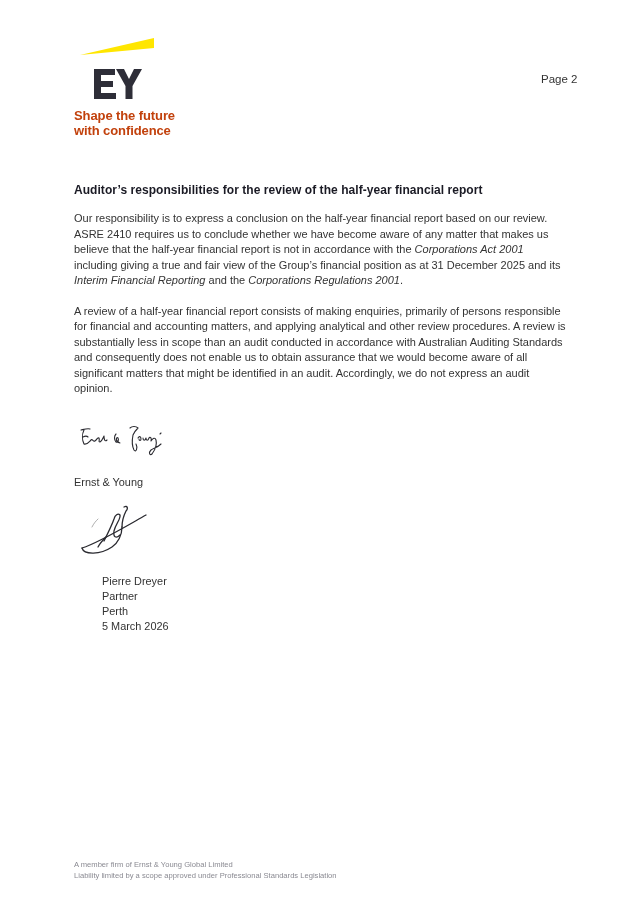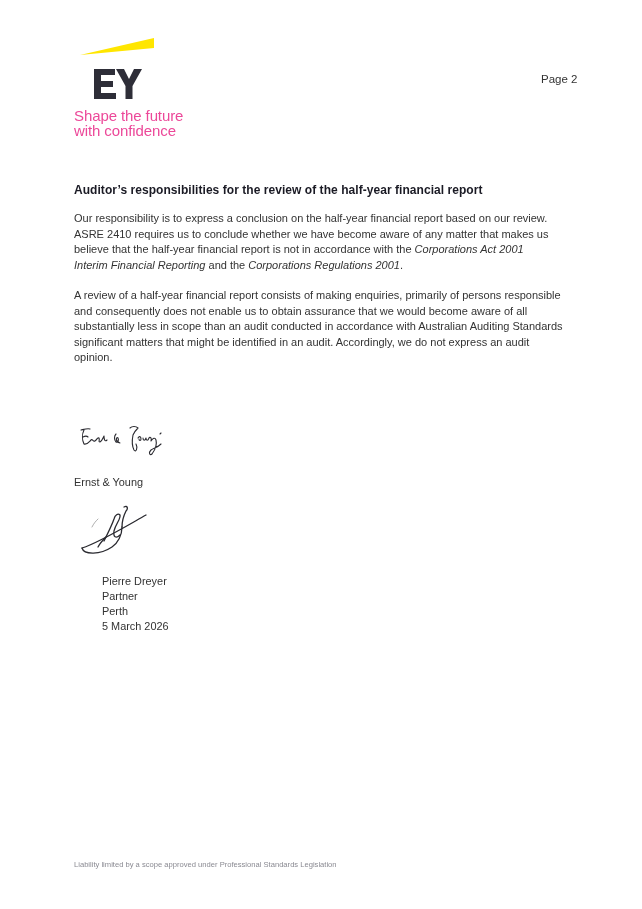--- a/index.html
+++ b/index.html
@@ -20,24 +20,24 @@
       left: 74px;
       top: 36px;
       width: 110px;
       height: 104px;
     }
     .logo svg { display: block; }
     .tagline {
       position: absolute;
       left: 74px;
       top: 108px;
-      font-size: 15px;
+      font-size: 13px;
       line-height: 15px;
-      font-weight: normal;
-      color: #ec4899;
+      font-weight: bold;
+      color: #c2410c;
       letter-spacing: -0.1px;
     }
     .tagline div { white-space: nowrap; }
     .page-number {
       position: absolute;
       left: 541px;
       top: 73px;
       font-size: 11.5px;
       color: #333333;
       text-align: right;
@@ -129,27 +129,29 @@
 
 <div class="page-number">Page 2</div>
 
 <div class="content">
   <div class="section-heading">Auditor’s responsibilities for the review of the half-year financial report</div>
 
   <div class="para">
     <span class="line">Our responsibility is to express a conclusion on the half-year financial report based on our review.</span>
     <span class="line">ASRE 2410 requires us to conclude whether we have become aware of any matter that makes us</span>
     <span class="line"><span>believe that the half-year financial report is not in accordance with the </span><i>Corporations Act 2001</i></span>
+    <span class="line">including giving a true and fair view of the Group’s financial position as at 31 December 2025 and its</span>
     <span class="line"><i>Interim Financial Reporting</i><span> and the </span><i>Corporations Regulations 2001</i><span>.</span></span>
   </div>
 
   <div class="para">
     <span class="line">A review of a half-year financial report consists of making enquiries, primarily of persons responsible</span>
+    <span class="line">for financial and accounting matters, and applying analytical and other review procedures. A review is</span>
+    <span class="line">substantially less in scope than an audit conducted in accordance with Australian Auditing Standards</span>
     <span class="line">and consequently does not enable us to obtain assurance that we would become aware of all</span>
-    <span class="line">substantially less in scope than an audit conducted in accordance with Australian Auditing Standards</span>
     <span class="line">significant matters that might be identified in an audit. Accordingly, we do not express an audit</span>
     <span class="line">opinion.</span>
   </div>
 </div>
 
 <svg class="sig-firm" viewBox="0 0 90 42">
   <g fill="none" stroke="#2a2a30" stroke-width="1.1" stroke-linecap="round" stroke-linejoin="round">
 
     <path d="M6,10 C4,14 4,20 6,24 M3,10 C7,9 10,8 12,9 M5,17 C7,16 9,16 10,17 M6,24 C9,25 11,22 13,20 C14,18 15,22 17,21 C19,20 19,17 21,18 C22,20 20,22 22,22 C24,21 25,18 26,16 C26,20 27,22 29,20"></path>
 
@@ -173,14 +175,15 @@
 </svg>
 
 <div class="signatory">
   <div>Pierre Dreyer</div>
   <div>Partner</div>
   <div>Perth</div>
   <div>5 March 2026</div>
 </div>
 
 <div class="footer">
+  <div>A member firm of Ernst &amp; Young Global Limited</div>
   <div>Liability limited by a scope approved under Professional Standards Legislation</div>
 </div>
 
 </body></html>

